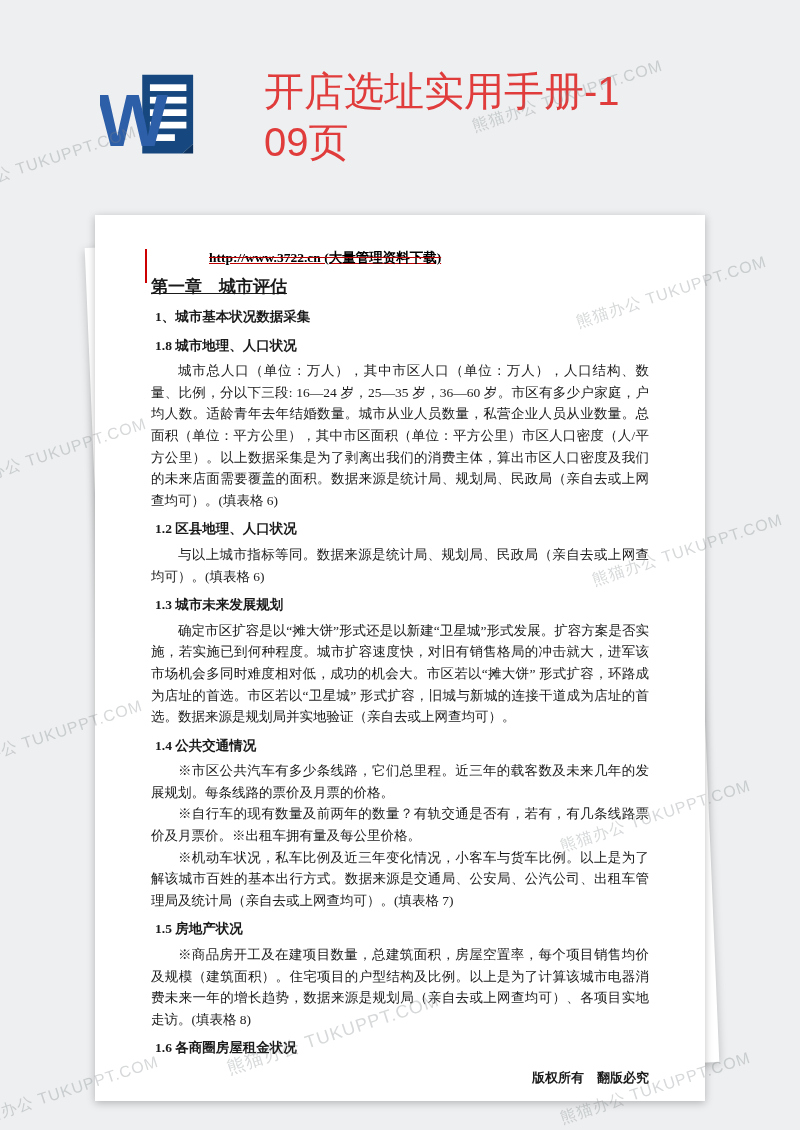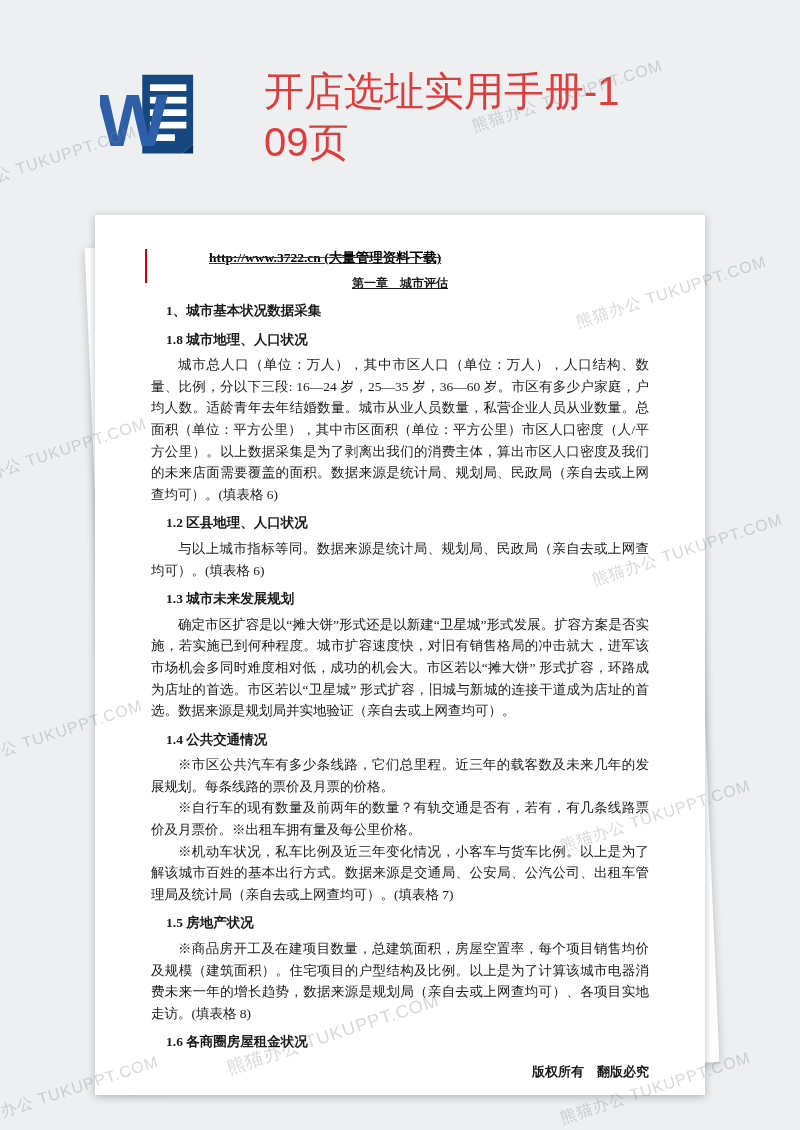--- a/index.html
+++ b/index.html
@@ -93,29 +93,28 @@
     margin: 0 0 6px 58px;
     font-size: 13.5px;
     font-weight: bold;
     color: #000000;
     text-decoration: underline line-through;
     text-decoration-color: #c00000;
     cursor: pointer;
   }
   .chapter-title {
     margin: 8px 0 8px 0;
-    text-align: center;
-    font-size: 12px;
+    font-size: 17px;
     font-weight: bold;
     text-decoration: underline;
   }
   .blk { font-size: 13.5px; line-height: 1.6; }
   .heading {
     font-weight: bold;
-    margin: 7px 0 4px 15px;
+    margin: 7px 0 4px 4px;
   }
   .para {
     margin: 0;
     text-indent: 2em;
     text-align: justify;
   }
   .copyright {
     display: block;
     text-align: right;
     font-size: 13px;

